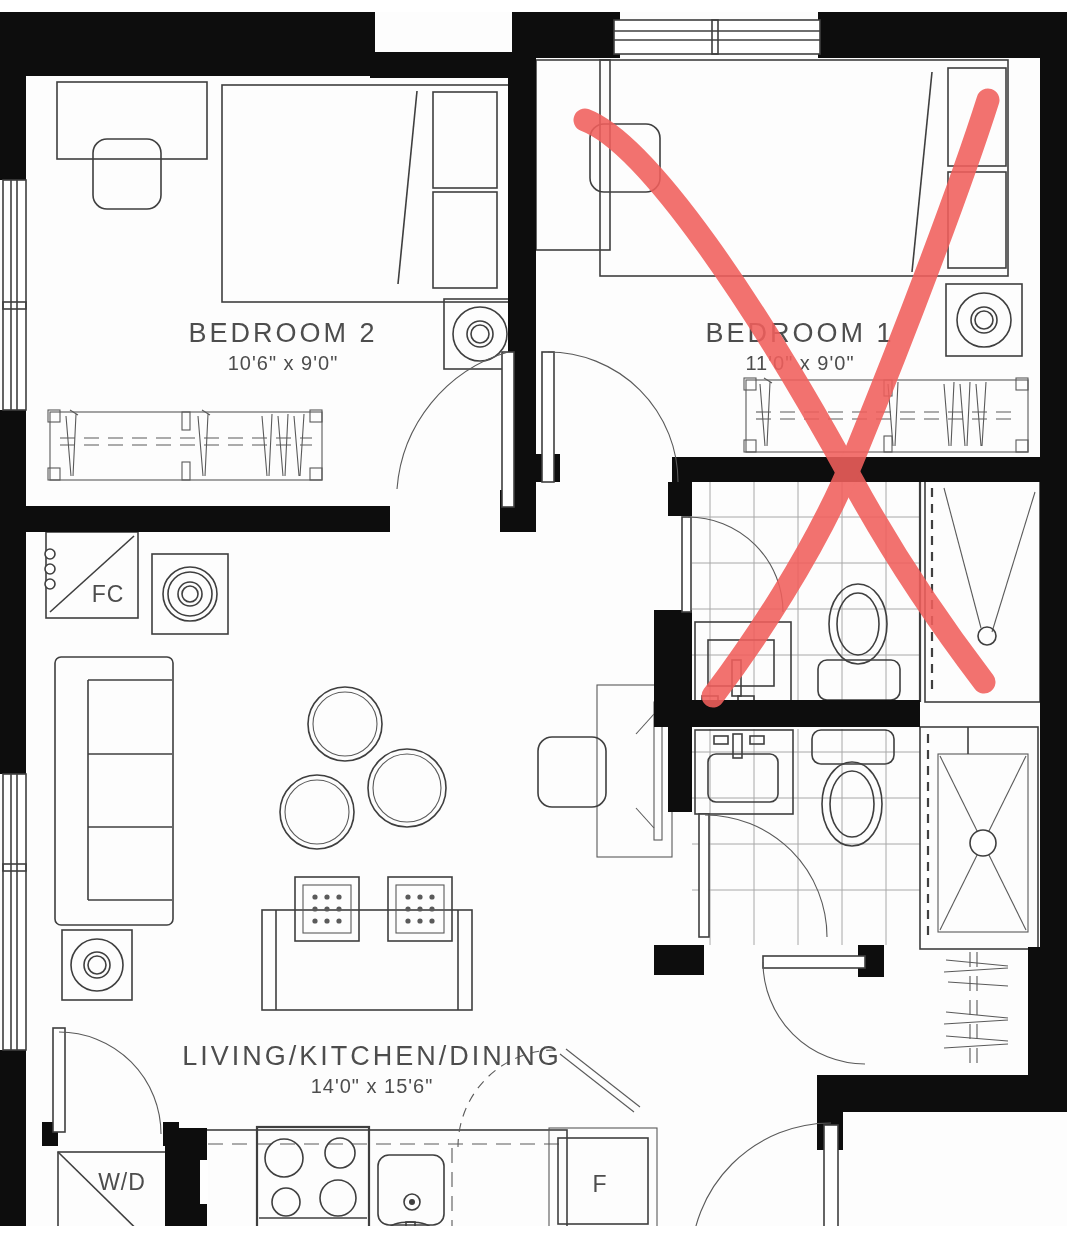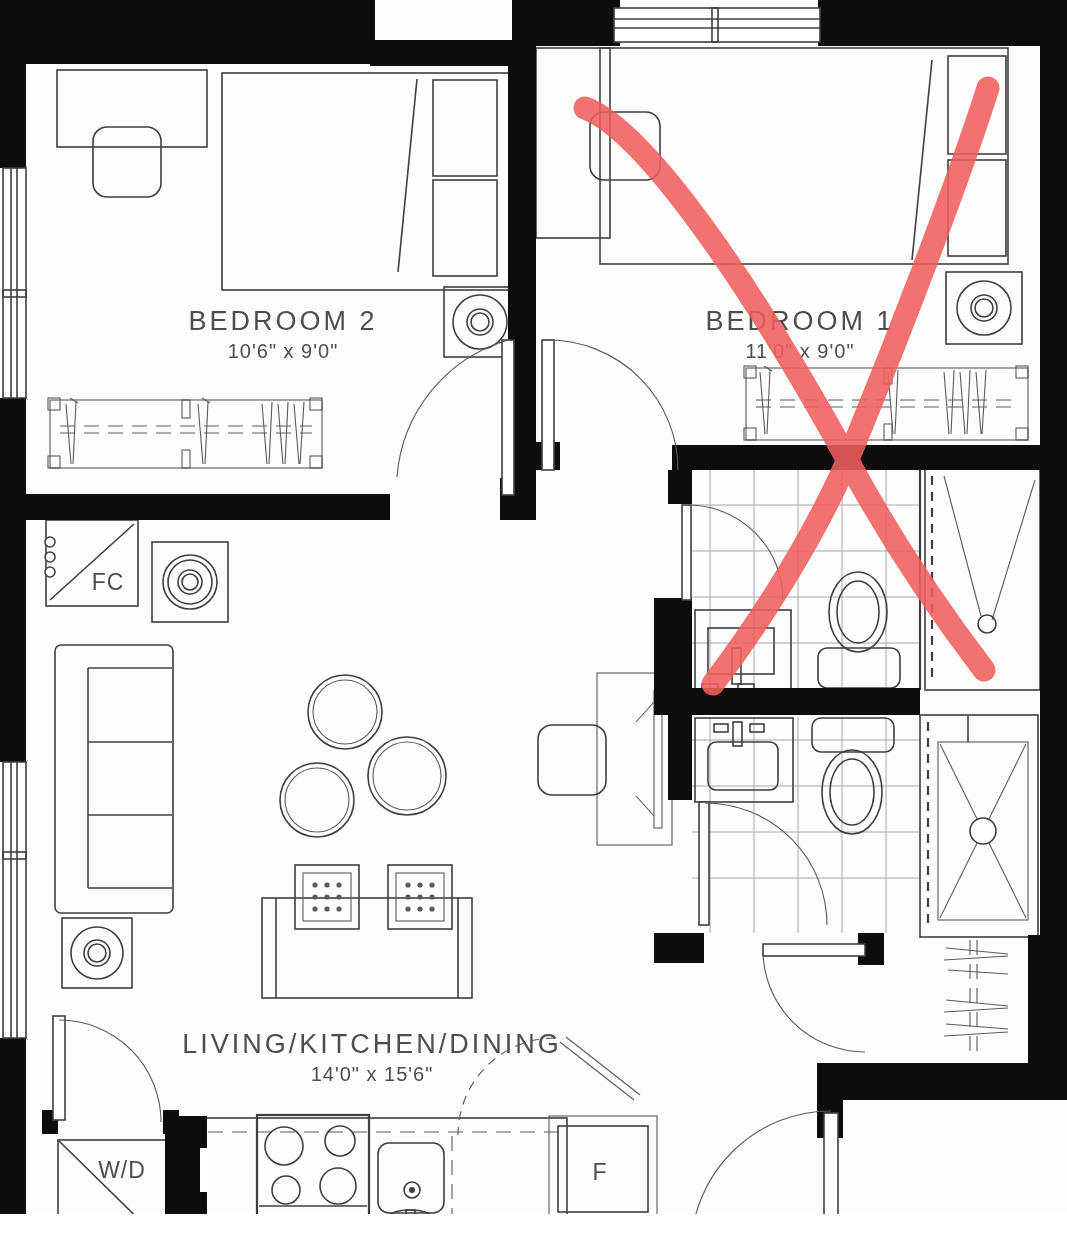--- a/index.html
+++ b/index.html
@@ -1,16 +1,16 @@
 <!DOCTYPE html>
 <html><head>
 <meta charset="utf-8">
 <style>
   html,body{margin:0;padding:0;background:#ffffff;}
-  #plan-wrap{position:relative;width:1067px;height:1214px;background:#fdfdfd;overflow:hidden;}
+  #plan-wrap{position:relative;width:1067px;height:1214px;background:#fdfdfd;overflow:hidden;margin-top:12px;}
   svg{display:block;}
   .wall{fill:#0d0d0d;stroke:none;}
   .ln{fill:none;stroke:#3f3f3f;stroke-width:1.6;}
   .ln2{fill:none;stroke:#3f3f3f;stroke-width:2.2;}
   .thin{fill:none;stroke:#5a5a5a;stroke-width:1.1;}
   .tile{fill:none;stroke:#a8a8a8;stroke-width:1;}
   .dash{stroke-dasharray:15 9;}
   .dash2{stroke-dasharray:9 7;}
   .whitefill{fill:#ffffff;stroke:#3f3f3f;stroke-width:1.6;}
   .txt{font-family:"Liberation Sans",sans-serif;fill:#4d4d4d;}

